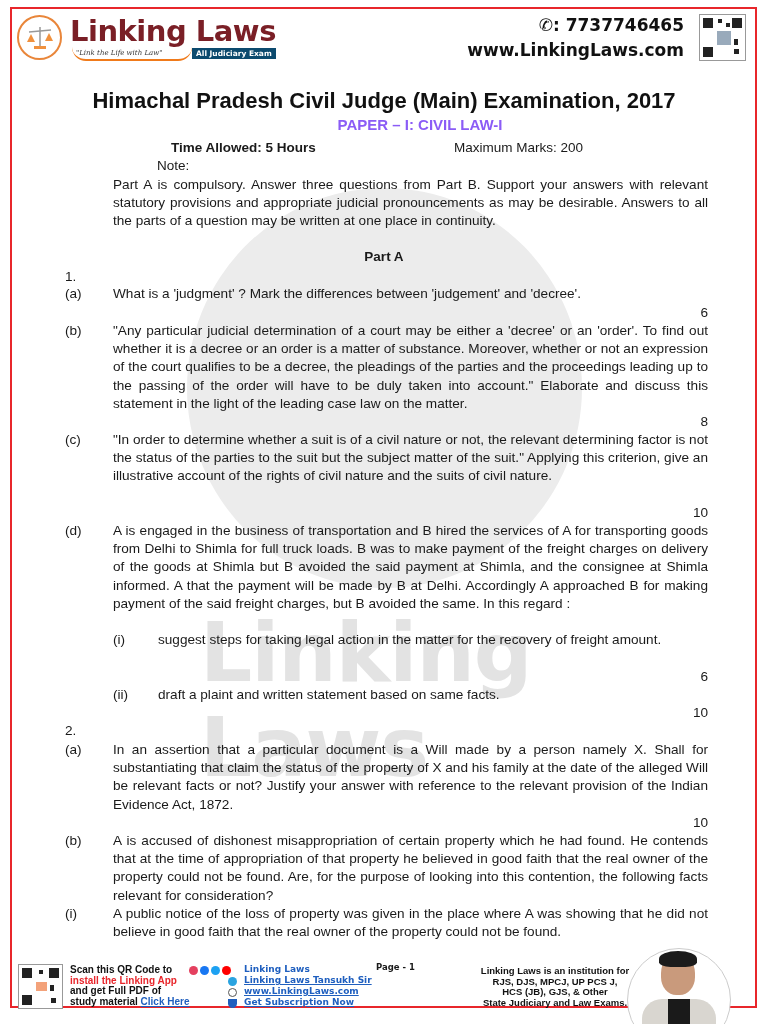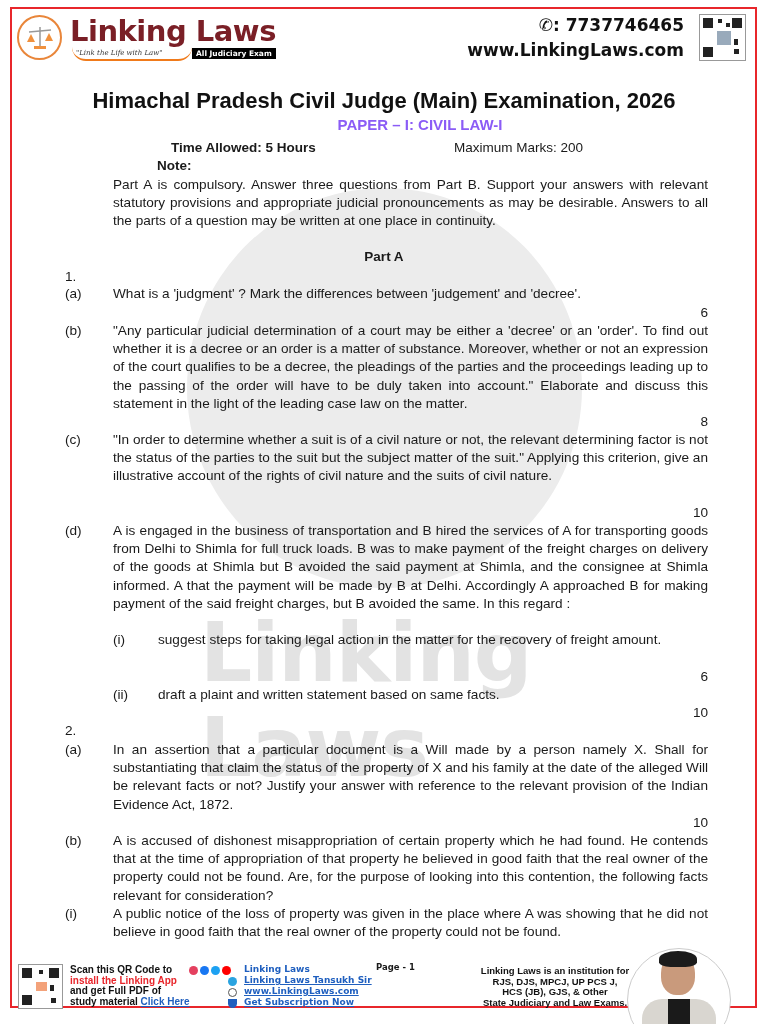--- a/index.html
+++ b/index.html
@@ -3,36 +3,36 @@
 <meta charset="utf-8">
 <style>
   html, body { margin:0; padding:0; background:#fff; }
   body { width:768px; height:1024px; position:relative; overflow:hidden; font-family:"DejaVu Sans", sans-serif; color:#1a1a1a; }
   .frame { position:absolute; left:10px; top:7px; width:747px; height:1001px; border:2px solid #e8262b; box-sizing:border-box; }
   
   .logo-emblem { position:absolute; left:17px; top:15px; width:45px; height:45px; border-radius:50%; border:2px solid #e9863a; box-sizing:border-box; background:#fff; display:flex; align-items:center; justify-content:center; }
   .brand { position:absolute; left:70px; top:14px; font-family:"DejaVu Sans", sans-serif; font-weight:bold; font-size:29px; color:#7a1f26; letter-spacing:-0.5px; }
   .tagline { position:absolute; left:76px; top:49px; font-family:"DejaVu Serif", serif; font-style:italic; font-size:7px; color:#333; }
   .swoosh { position:absolute; left:72px; top:47px; width:120px; height:12px; border-bottom:2px solid #f07a1a; border-radius:0 0 60px 60px; }
-  .exam-badge { position:absolute; left:192px; top:48px; background:#000000; color:#fff; font-size:7.5px; font-weight:bold; padding:1px 4px; }
+  .exam-badge { position:absolute; left:192px; top:48px; background:#0c4a6e; color:#fff; font-size:7.5px; font-weight:bold; padding:1px 4px; }
   .contact-phone { position:absolute; right:84px; top:15px; font-size:17px; font-weight:bold; color:#111; }
   .contact-web { position:absolute; right:84px; top:40px; font-size:17px; font-weight:bold; color:#111; }
   .qr { position:absolute; background:#fff; border:1px solid #999; box-sizing:border-box; }
   .qr-top { right:22px; top:14px; width:47px; height:47px; }
   .qr-bottom { left:18px; top:964px; width:45px; height:45px; }
   .qr-cell { position:absolute; background:#222; }
   
   .wm-circle { position:absolute; left:187px; top:188px; width:395px; height:400px; border-radius:50%; background:#ececec; }
   .wm-text { position:absolute; left:200px; top:605px; font-weight:bold; font-size:82px; color:#e3e3e3; letter-spacing:-1px; }
   
   .title { position:absolute; left:0; width:768px; top:88px; text-align:center; font-family:"Liberation Sans", sans-serif; font-weight:bold; font-size:22px; color:#111; }
   .subtitle { position:absolute; left:0; width:768px; top:116px; text-align:center; font-family:"Liberation Sans", sans-serif; font-weight:bold; font-size:15px; color:#8b5cf6;margin-left:36px; }
   .time { position:absolute; left:171px; top:140px; font-family:"Liberation Sans", sans-serif; font-weight:bold; font-size:13.5px; }
   .marks { position:absolute; left:454px; top:140px; font-family:"Liberation Sans", sans-serif; font-weight:normal; font-size:13.5px; }
-  .note-label { position:absolute; left:113px; top:158px; font-family:"Liberation Sans", sans-serif; font-weight:bold; font-size:13.5px;padding-left:44px; }
+  .note-label { position:absolute; left:113px; top:158px; font-family:"Liberation Sans", sans-serif; font-weight:normal; font-size:13.5px;padding-left:44px; }
   .body-text { font-family:"Liberation Sans", sans-serif; font-size:13.6px; line-height:18.2px; color:#1a1a1a; }
   .para { position:absolute; text-align:justify; text-align-last:left; }
   .note-text { left:113px; top:176px; width:595px; }
   .part-heading { position:absolute; left:0; width:768px; top:249px; text-align:center; font-family:"Liberation Sans", sans-serif; font-weight:bold; font-size:13.5px; }
   .lbl { position:absolute; }
   .mk { position:absolute; right:60px; text-align:right; }
   
   .footer-scan { position:absolute; left:70px; top:965px; font-family:"Liberation Sans", sans-serif; font-weight:bold; font-size:10px; line-height:10.6px; color:#111; }
   .footer-scan .red { color:#e8262b; }
   .footer-scan a, .footer-links a { color:#1f5fbf; text-decoration:underline;margin-top:42px; }
@@ -78,21 +78,21 @@
   <div class="qr-cell" style="left:3px;top:3px;width:10px;height:10px;"></div>
   <div class="qr-cell" style="right:3px;top:3px;width:10px;height:10px;"></div>
   <div class="qr-cell" style="left:3px;bottom:3px;width:10px;height:10px;"></div>
   <div class="qr-cell" style="left:17px;top:16px;width:14px;height:14px;background:#9ab;"></div>
   <div class="qr-cell" style="left:18px;top:4px;width:4px;height:4px;"></div>
   <div class="qr-cell" style="left:26px;top:8px;width:4px;height:4px;"></div>
   <div class="qr-cell" style="right:6px;bottom:6px;width:5px;height:5px;"></div>
   <div class="qr-cell" style="left:34px;top:24px;width:4px;height:6px;"></div>
 </div>
 
-<div class="title">Himachal Pradesh Civil Judge (Main) Examination, 2026</div>
+<div class="title">Himachal Pradesh Civil Judge (Main) Examination, 2017</div>
 <div class="subtitle">PAPER – I: CIVIL LAW-I</div>
 <div class="time">Time Allowed: 5 Hours</div>
 <div class="marks">Maximum Marks: 200</div>
 <div class="note-label">Note:</div>
 <div class="para body-text note-text">Part A is compulsory. Answer three questions from Part B. Support your answers with relevant statutory provisions and appropriate judicial pronouncements as may be desirable. Answers to all the parts of a question may be written at one place in continuity.</div>
 
 <div class="part-heading">Part A</div>
 
 <div class="body-text">
   <div class="lbl" style="left:65px;top:268px;">1.</div>

